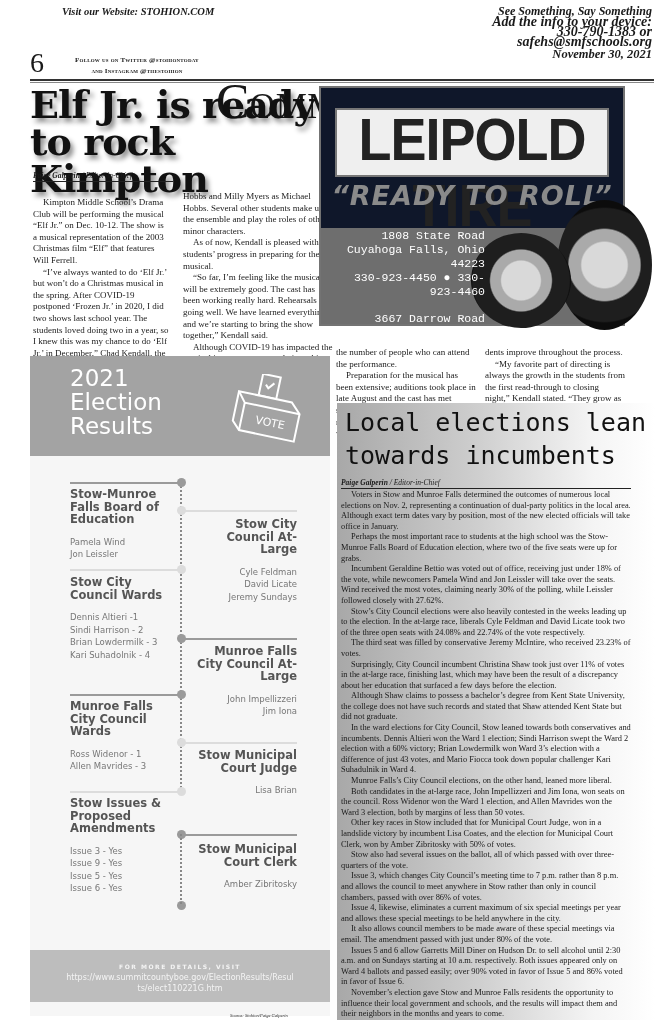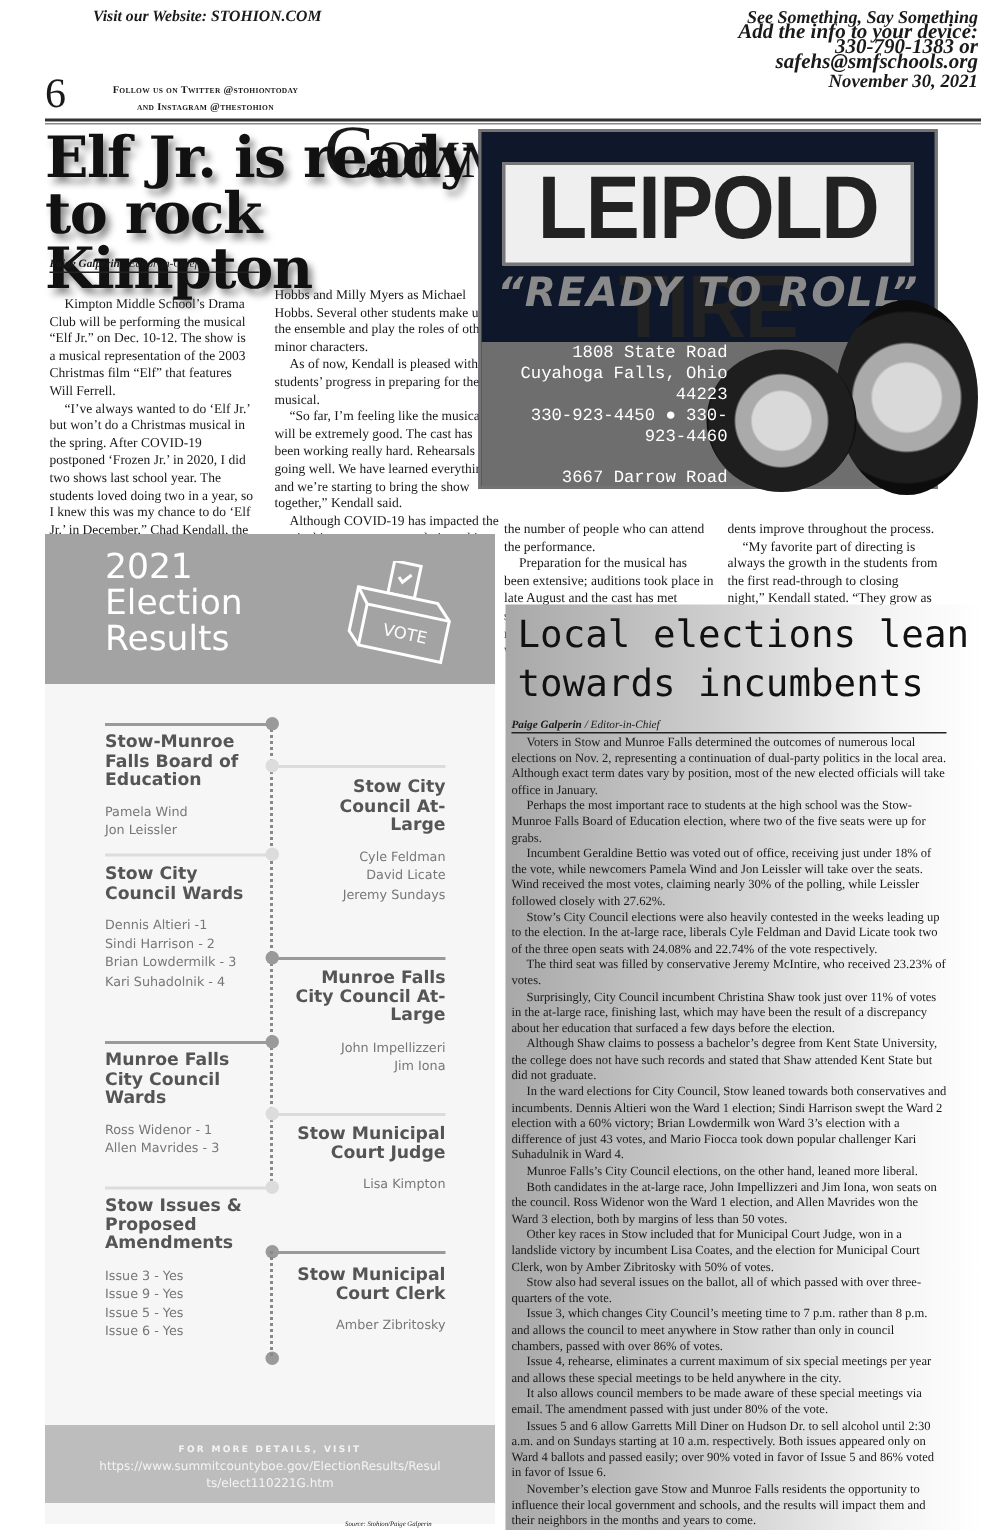--- a/index.html
+++ b/index.html
@@ -197,21 +197,21 @@
   <div class="race" style="left:40px;top:344px;width:105px;">
     <h4>Munroe Falls City Council Wards</h4>
     <div class="w">
         <div>Ross Widenor - 1</div>
         <div>Allen Mavrides - 3</div>
       </div>
   </div>
   <div class="race right" style="left:160px;top:393px;width:107px;">
     <h4>Stow Municipal Court Judge</h4>
     <div class="w">
-        <div>Lisa Kimpton</div>
+        <div>Lisa Brian</div>
       </div>
   </div>
   <div class="race" style="left:40px;top:441px;width:105px;">
     <h4>Stow Issues &amp; Proposed Amendments</h4>
     <div class="w">
         <div>Issue 3 - Yes</div>
         <div>Issue 9 - Yes</div>
         <div>Issue 5 - Yes</div>
         <div>Issue 6 - Yes</div>
       </div>
@@ -240,18 +240,18 @@
     <p>Stow’s City Council elections were also heavily contested in the weeks leading up to the election. In the at-large race, liberals Cyle Feldman and David Licate took two of the three open seats with 24.08% and 22.74% of the vote respectively.</p>
     <p>The third seat was filled by conservative Jeremy McIntire, who received 23.23% of votes.</p>
     <p>Surprisingly, City Council incumbent Christina Shaw took just over 11% of votes in the at-large race, finishing last, which may have been the result of a discrepancy about her education that surfaced a few days before the election.</p>
     <p>Although Shaw claims to possess a bachelor’s degree from Kent State University, the college does not have such records and stated that Shaw attended Kent State but did not graduate.</p>
     <p>In the ward elections for City Council, Stow leaned towards both conservatives and incumbents. Dennis Altieri won the Ward 1 election; Sindi Harrison swept the Ward 2 election with a 60% victory; Brian Lowdermilk won Ward 3’s election with a difference of just 43 votes, and Mario Fiocca took down popular challenger Kari Suhadulnik in Ward 4.</p>
     <p>Munroe Falls’s City Council elections, on the other hand, leaned more liberal.</p>
     <p>Both candidates in the at-large race, John Impellizzeri and Jim Iona, won seats on the council. Ross Widenor won the Ward 1 election, and Allen Mavrides won the Ward 3 election, both by margins of less than 50 votes.</p>
     <p>Other key races in Stow included that for Municipal Court Judge, won in a landslide victory by incumbent Lisa Coates, and the election for Municipal Court Clerk, won by Amber Zibritosky with 50% of votes.</p>
     <p>Stow also had several issues on the ballot, all of which passed with over three-quarters of the vote.</p>
     <p>Issue 3, which changes City Council’s meeting time to 7 p.m. rather than 8 p.m. and allows the council to meet anywhere in Stow rather than only in council chambers, passed with over 86% of votes.</p>
-    <p>Issue 4, rehearse, eliminates a current maximum of six special meetings per year and allows these special meetings to be held anywhere in the city.</p>
+    <p>Issue 4, likewise, eliminates a current maximum of six special meetings per year and allows these special meetings to be held anywhere in the city.</p>
     <p>It also allows council members to be made aware of these special meetings via email. The amendment passed with just under 80% of the vote.</p>
     <p>Issues 5 and 6 allow Garretts Mill Diner on Hudson Dr. to sell alcohol until 2:30 a.m. and on Sundays starting at 10 a.m. respectively. Both issues appeared only on Ward 4 ballots and passed easily; over 90% voted in favor of Issue 5 and 86% voted in favor of Issue 6.</p>
     <p>November’s election gave Stow and Munroe Falls residents the opportunity to influence their local government and schools, and the results will impact them and their neighbors in the months and years to come.</p>
   </div>
 </div>
 
 </body></html>

